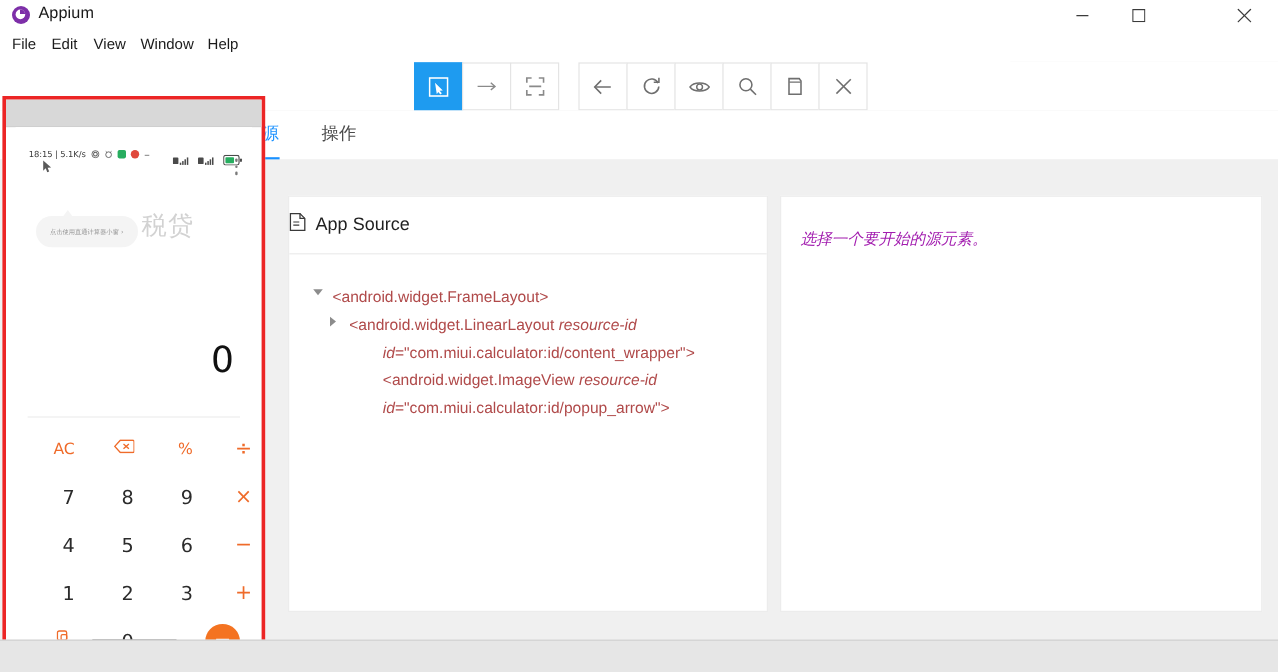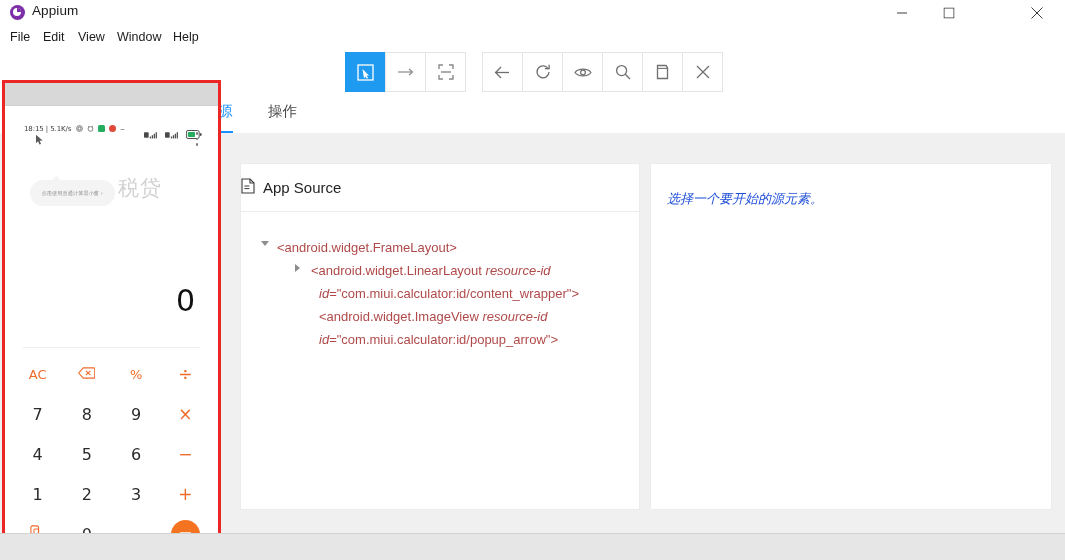--- a/index.html
+++ b/index.html
@@ -54,31 +54,31 @@
 
   .panel{position:absolute;top:30px;background:#ffffff;border:1px solid #ececec;}
   .panel .phead{height:48px;border-bottom:1px solid #ececec;display:flex;align-items:center;
     box-sizing:border-box;}
   .phead .ptitle{font-size:15px;color:#1f1f1f;margin-left:8px;}
   .pbody{padding:14px 16px;}
 
   .panel-source{left:240px;width:398px;height:345px;}
   .panel-selected{left:650px;width:400px;height:345px;}
 
-  .empty-note{font-style:italic;font-size:13px;color:#1d4ed8;margin-top:12px;}
+  .empty-note{font-style:italic;font-size:13px;color:#a21caf;margin-top:12px;}
 
   
   .tree{margin-top:10px;font-size:13px;line-height:23px;}
   .tnode{position:relative;color:#b04a4a;}
   .tnode .caret{position:absolute;left:-16px;top:5px;width:0;height:0;}
   .caret.down{border-left:4.5px solid transparent;border-right:4.5px solid transparent;
     border-top:5.5px solid #8c8c8c;}
   .caret.right{border-top:4.5px solid transparent;border-bottom:4.5px solid transparent;
     border-left:5.5px solid #8c8c8c;}
-  .tnode.lvl1{margin-left:54px;}
+  .tnode.lvl1{margin-left:34px;}
   .tnode.lvl2{margin-left:62px;}
   .tnode i{font-style:italic;}
   .attrline{margin-left:62px;color:#b04a4a;}
   .attrline i{font-style:italic;}
 
   
   .phonewrap{position:absolute;left:2px;top:80px;width:219px;height:469px;
     border:3px solid #ec2525;box-sizing:border-box;background:#ffffff;overflow:hidden;}
   .phone-topstrip{position:absolute;left:0;top:0;width:213px;height:22px;background:#d8d8d8;}
   .phone-sep{position:absolute;left:0;top:22px;width:213px;height:1px;background:#cfcfcf;}
@@ -109,21 +109,21 @@
   .brandtext{position:absolute;left:105px;top:68px;font-size:21px;color:#d2d2d2;
     font-family:"DejaVu Sans",sans-serif;letter-spacing:1px;}
 
   .resultzone{position:absolute;left:0;top:120px;width:197px;height:110px;}
   .result-value{position:absolute;right:15px;top:60px;font-size:30px;color:#111111;
     font-family:"DejaVu Sans",sans-serif;line-height:1;}
   .keys-divider{position:absolute;left:10px;top:241px;width:177px;height:1px;background:#ededed;}
 
   .keypad{position:absolute;left:0;top:248px;width:197px;}
   .krow{display:flex;height:40px;align-items:center;}
-  .key{flex:1;text-align:center;font-size:16px;color:#2b2b2b;
+  .key{flex:1;text-align:right;font-size:16px;color:#2b2b2b;
     font-family:"DejaVu Sans",sans-serif;cursor:default;position:relative;}
   .key.fn{color:#ef6b2a;font-size:13px;}
   .key.op{color:#ef6b2a;font-size:17px;}
   .key.eq{display:flex;align-items:center;justify-content:center;}
   .eqbtn{width:29px;height:29px;border-radius:50%;background:#f47321;display:flex;
     align-items:center;justify-content:center;}
   .homebar{position:absolute;left:50%;transform:translateX(-50%);bottom:10px;width:72px;height:3px;
     border-radius:2px;background:#3a3a3a;}
 
   .bottombar{position:absolute;left:0;top:533px;width:1065px;height:27px;background:#e6e6e6;

